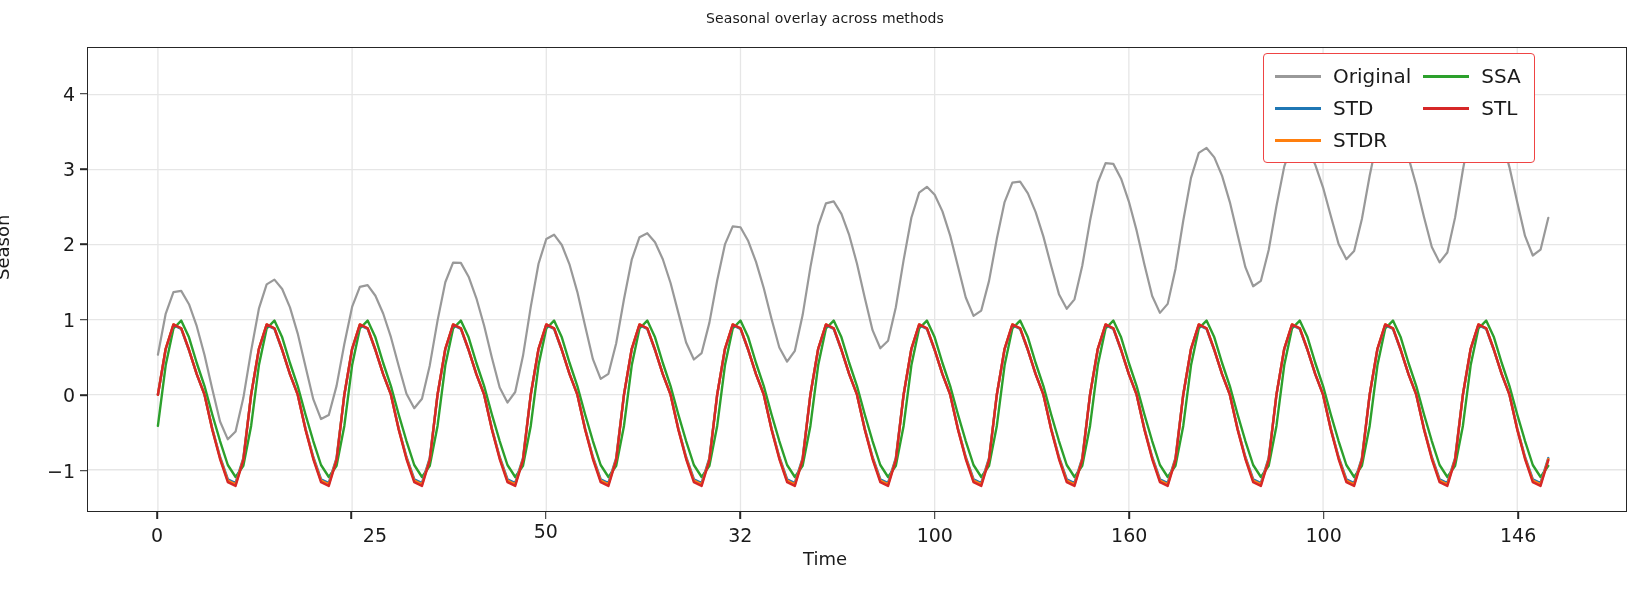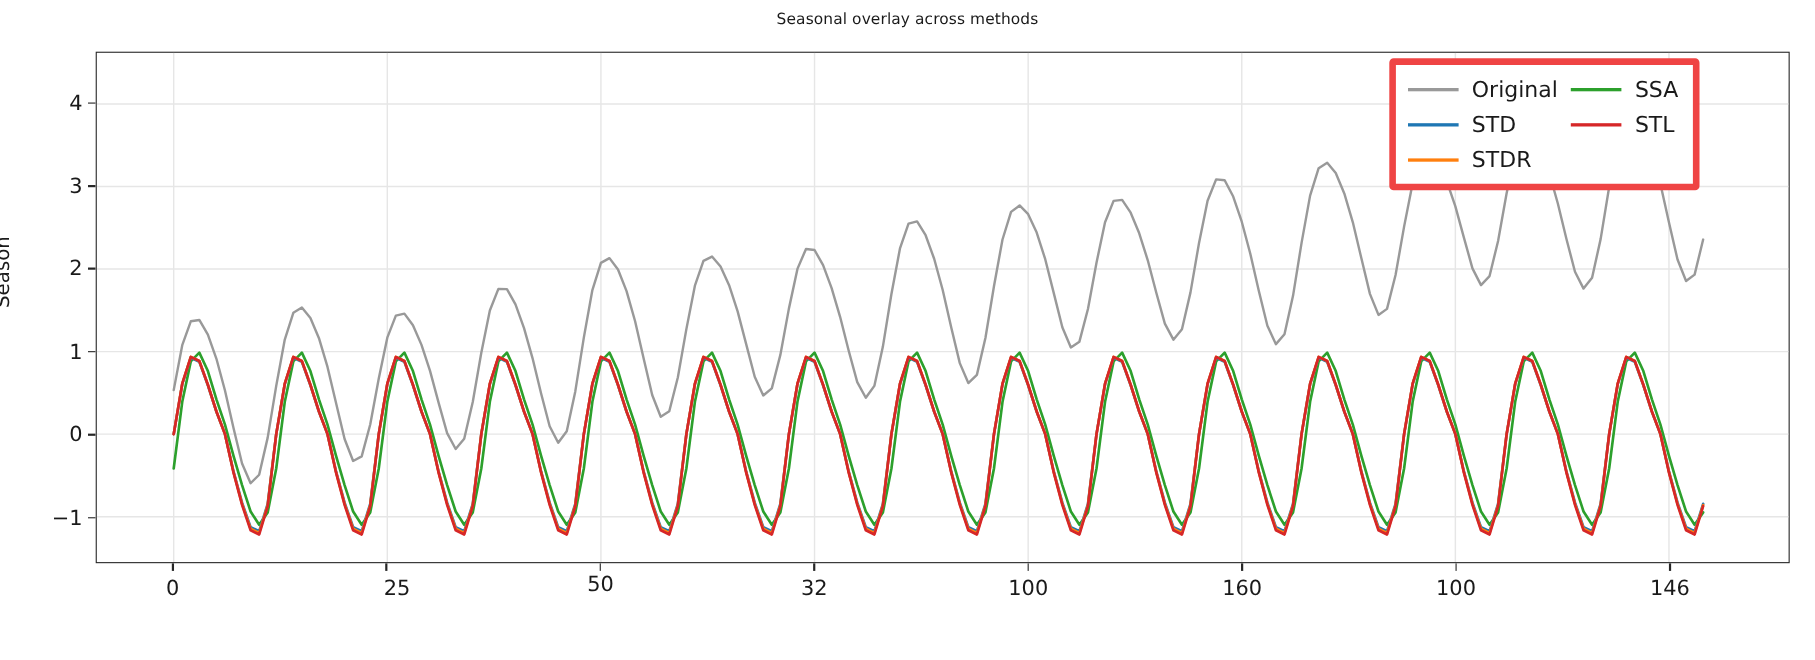--- a/index.html
+++ b/index.html
@@ -34,57 +34,58 @@
     transform:rotate(-90deg);transform-origin:left top;white-space:nowrap;
   }
   #xlabel{
     position:absolute;left:0;top:548px;width:1650px;text-align:center;
     font-size:18px;color:#1a1a1a;
   }
 
   
   #legend{
     position:absolute;left:1263px;top:53px;
-    background:#ffffff;border:6px solid #ef4444;border-radius:4px;
+    background:#ffffff;border:1px solid #ef4444;border-radius:4px;
     padding:9px 13px 9px 11px;box-sizing:border-box;
     box-shadow:none;
   }
   #legend-grid{display:grid;grid-template-columns:auto auto auto auto;
     column-gap:12px;row-gap:6px;align-items:center;}
   .leg-swatch{width:46px;height:0;border-top-width:3.4px;border-top-style:solid;display:block;}
   .leg-label{font-size:20px;color:#1a1a1a;white-space:nowrap;line-height:26px;}
 </style>
 </head>
 <body>
 
 <div id="fig">
 
   <div id="title">Seasonal overlay across methods</div>
 
   <div id="ylabel">Season</div>
+  <div id="xlabel">Time</div>
 
   <div id="ticks-y">
       <div class="ytick-mark" style="left: 80px; top: 470.549px;"></div>
       <div class="ytick-label" style="left: 15px; top: 470.549px;">−1</div>
       <div class="ytick-mark" style="left: 80px; top: 395.185px;"></div>
       <div class="ytick-label" style="left: 15px; top: 395.185px;">0</div>
       <div class="ytick-mark" style="left: 80px; top: 319.82px;"></div>
       <div class="ytick-label" style="left: 15px; top: 319.82px;">1</div>
       <div class="ytick-mark" style="left: 80px; top: 244.455px;"></div>
       <div class="ytick-label" style="left: 15px; top: 244.455px;">2</div>
       <div class="ytick-mark" style="left: 80px; top: 169.091px;"></div>
       <div class="ytick-label" style="left: 15px; top: 169.091px;">3</div>
       <div class="ytick-mark" style="left: 80px; top: 93.7261px;"></div>
       <div class="ytick-label" style="left: 15px; top: 93.7261px;">4</div>
     </div>
   <div id="ticks-x">
       <div class="xtick-mark" style="left: 157px; top: 512px;"></div>
       <div class="xtick-label" style="left: 157px; top: 524px;">0</div>
       <div class="xtick-mark" style="left: 351.444px; top: 512px;"></div>
-      <div class="xtick-label" style="left: 361px; top: 524px;">25</div>
+      <div class="xtick-label" style="left: 352px; top: 524px; text-align: right;">25</div>
       <div class="xtick-mark" style="left: 545.889px; top: 512px;"></div>
       <div class="xtick-label" style="left: 545.889px; top: 520px;">50</div>
       <div class="xtick-mark" style="left: 740.333px; top: 512px;"></div>
       <div class="xtick-label" style="left: 740.333px; top: 524px;">32</div>
       <div class="xtick-mark" style="left: 934.778px; top: 512px;"></div>
       <div class="xtick-label" style="left: 934.778px; top: 524px;">100</div>
       <div class="xtick-mark" style="left: 1129.22px; top: 512px;"></div>
       <div class="xtick-label" style="left: 1129.22px; top: 524px;">160</div>
       <div class="xtick-mark" style="left: 1323.67px; top: 512px;"></div>
       <div class="xtick-label" style="left: 1323.67px; top: 524px;">100</div>

